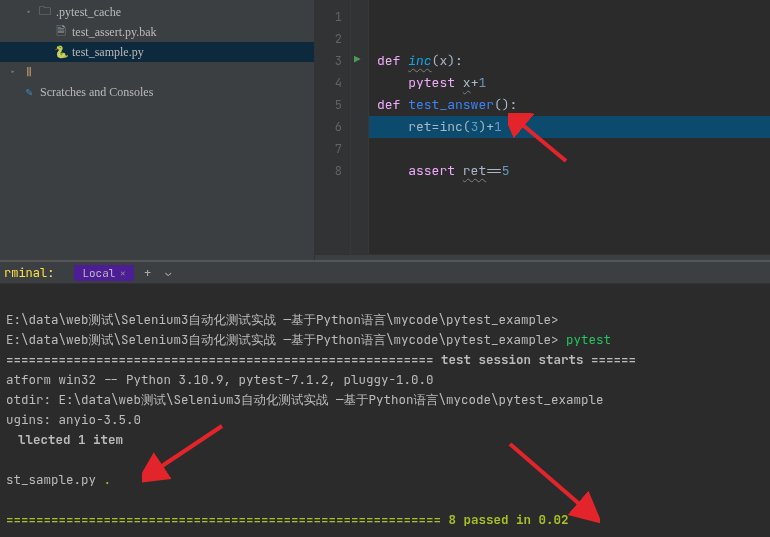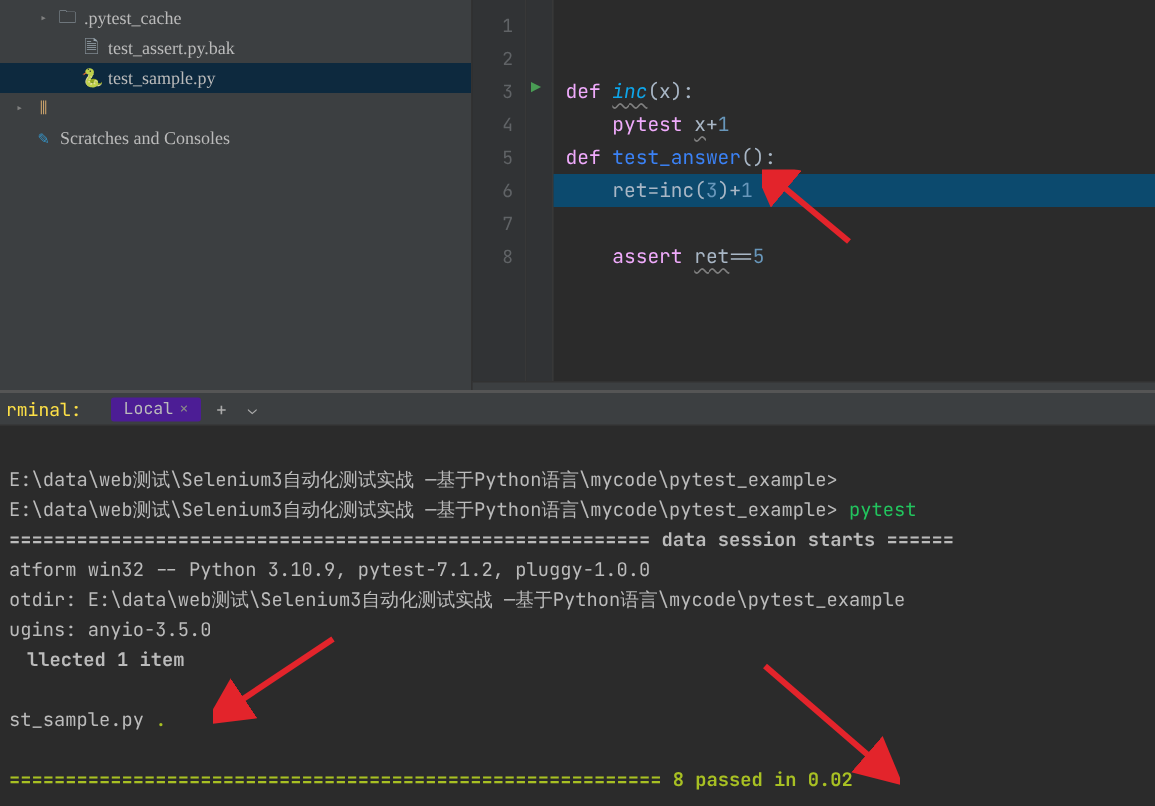--- a/index.html
+++ b/index.html
@@ -125,21 +125,21 @@
       <span class="term-pill">
         <span>Local</span>
         <span class="x">×</span>
       </span>
       <span class="term-add">+</span>
       <span class="term-chev">⌄</span>
     </div>
     <div class="term-body">
 <span>E:\data\web测试\Selenium3自动化测试实战 —基于Python语言\mycode\pytest_example&gt;</span>
 <span><span>E:\data\web测试\Selenium3自动化测试实战 —基于Python语言\mycode\pytest_example&gt; </span><span class="cmd">pytest</span></span>
-<span class="hdr"><span>========================================================= </span><span>data session starts</span><span> ======</span></span>
+<span class="hdr"><span>========================================================= </span><span>test session starts</span><span> ======</span></span>
 <span>atform win32 -- Python 3.10.9, pytest-7.1.2, pluggy-1.0.0</span>
 <span>otdir: E:\data\web测试\Selenium3自动化测试实战 —基于Python语言\mycode\pytest_example</span>
 <span>ugins: anyio-3.5.0</span>
 <span class="bold">llected 1 item</span>
 <span> </span>
 <span><span>st_sample.py </span><span class="grn">.</span></span>
 <span> </span>
 <span class="pass"><span class="grn">========================================================== </span><span class="grn">8 passed</span><span class="grn"> in 0.02</span></span>
       
       

